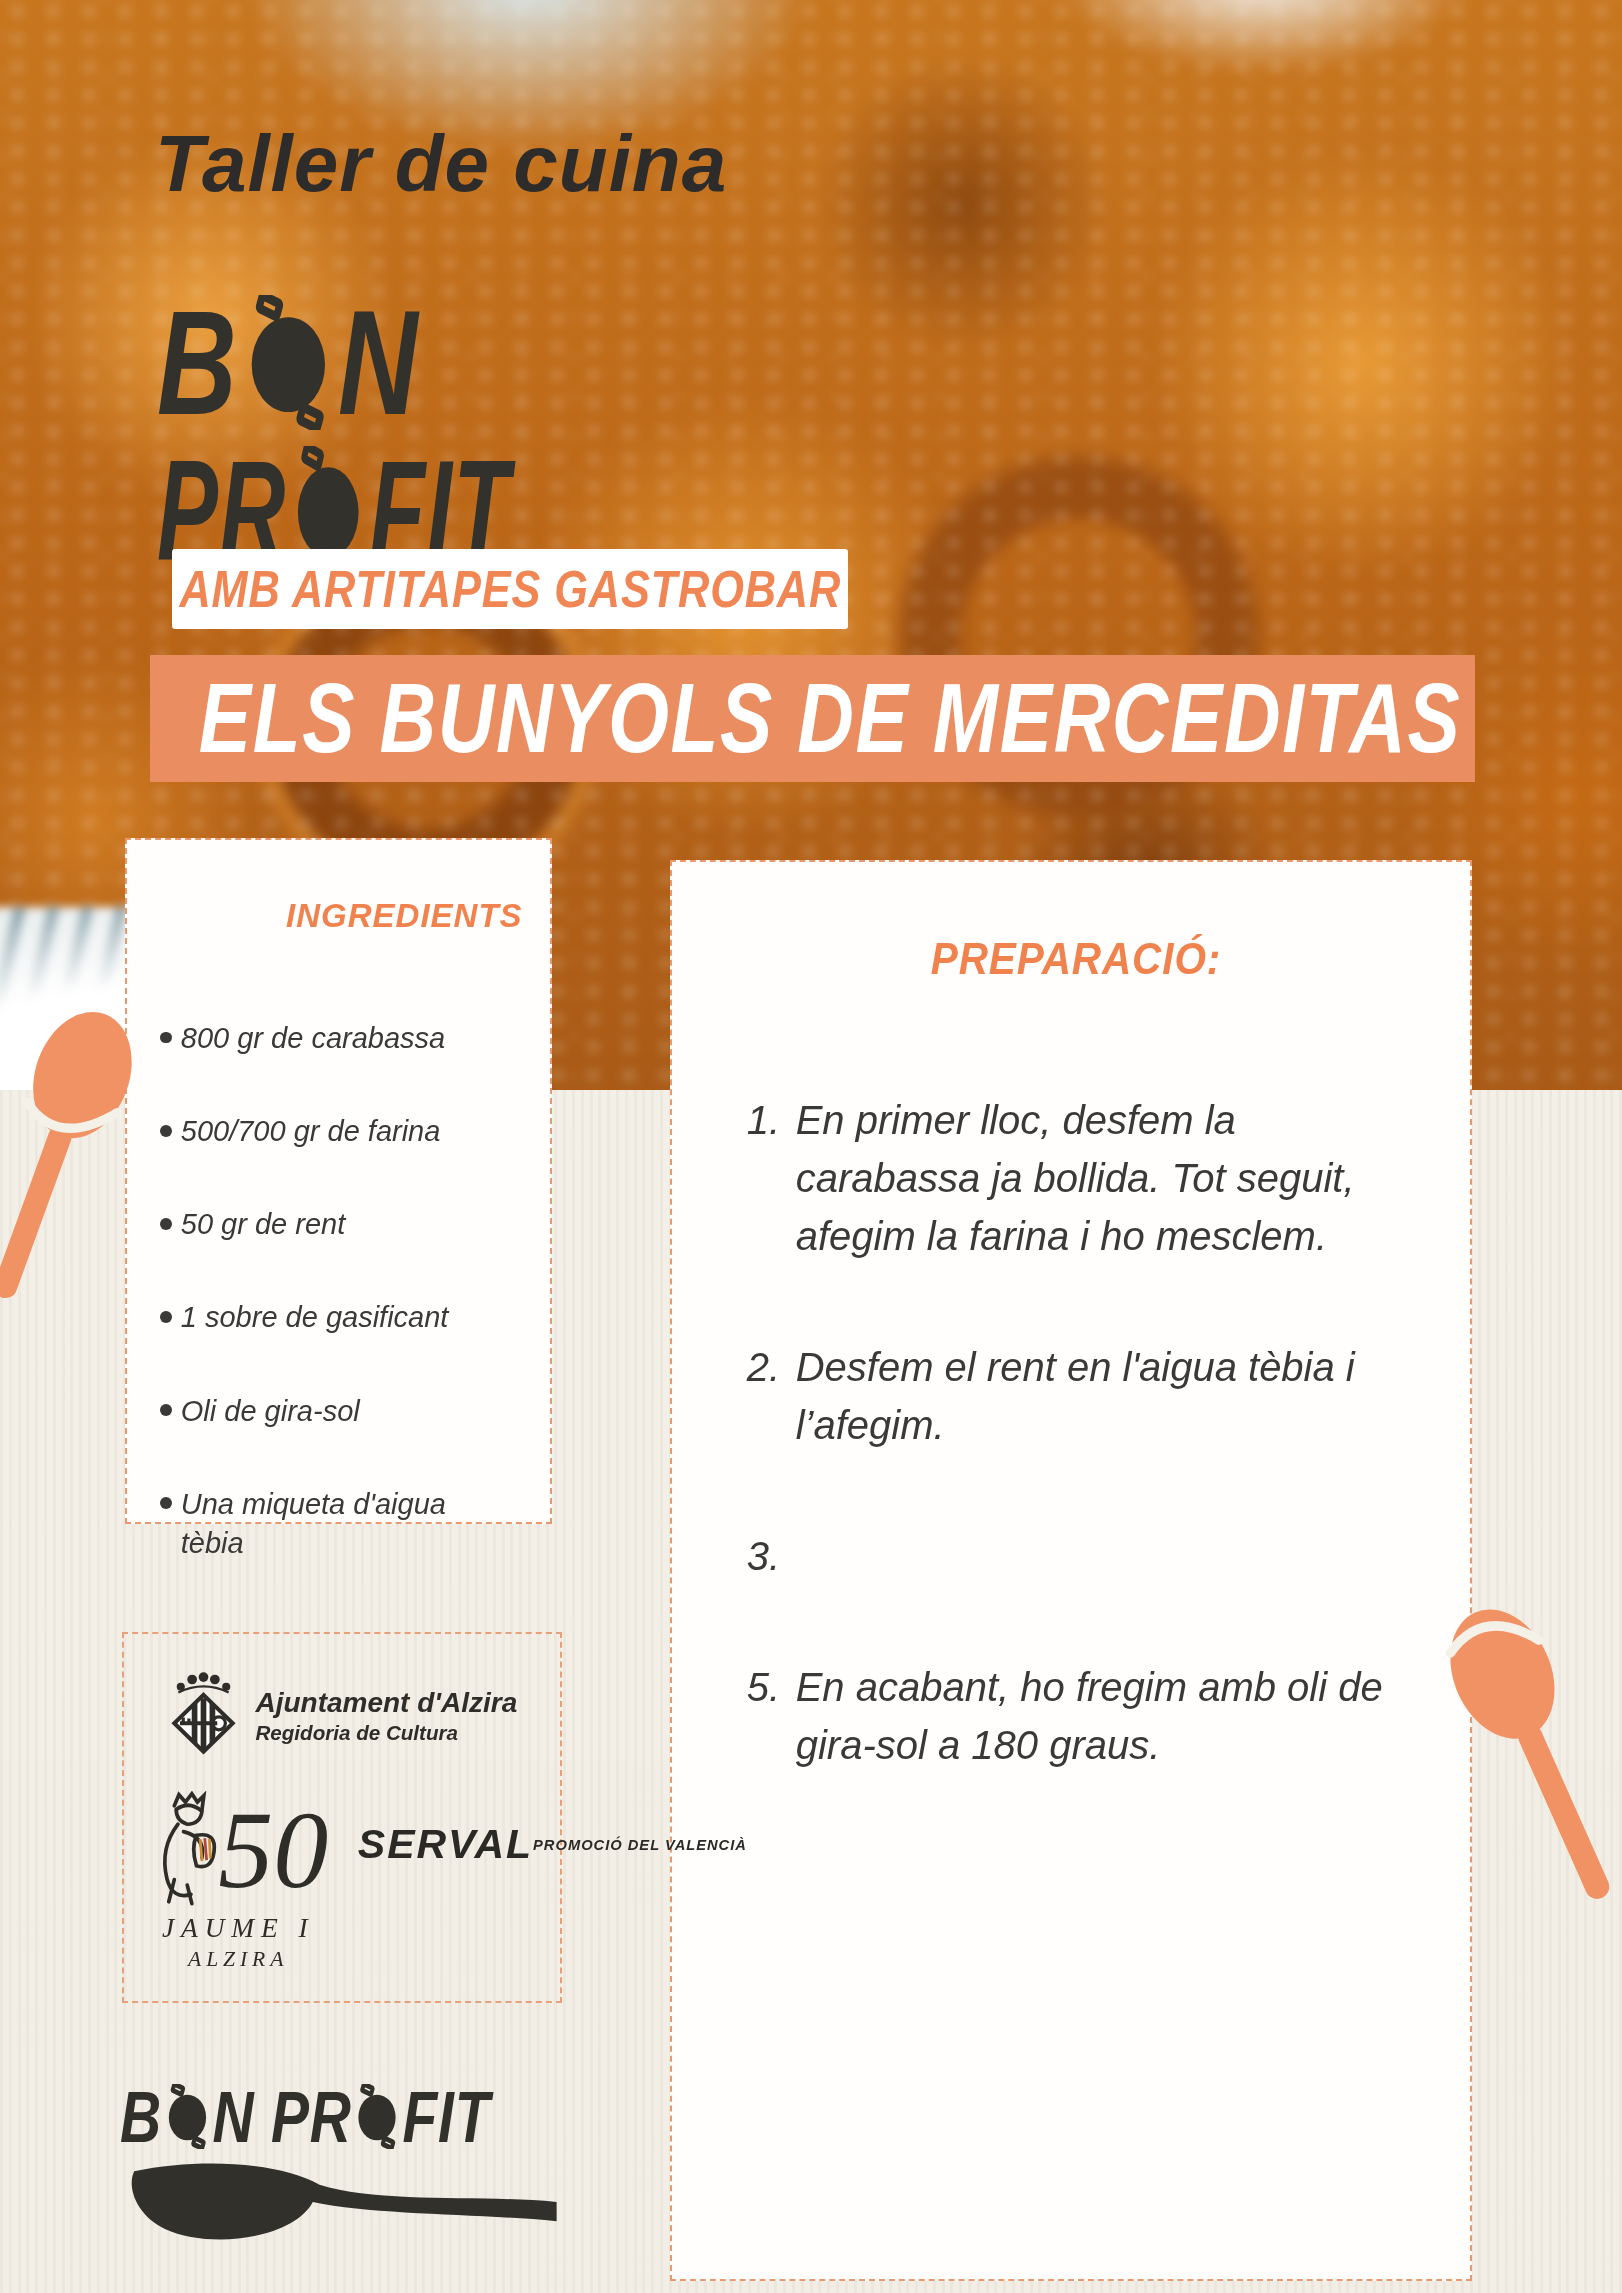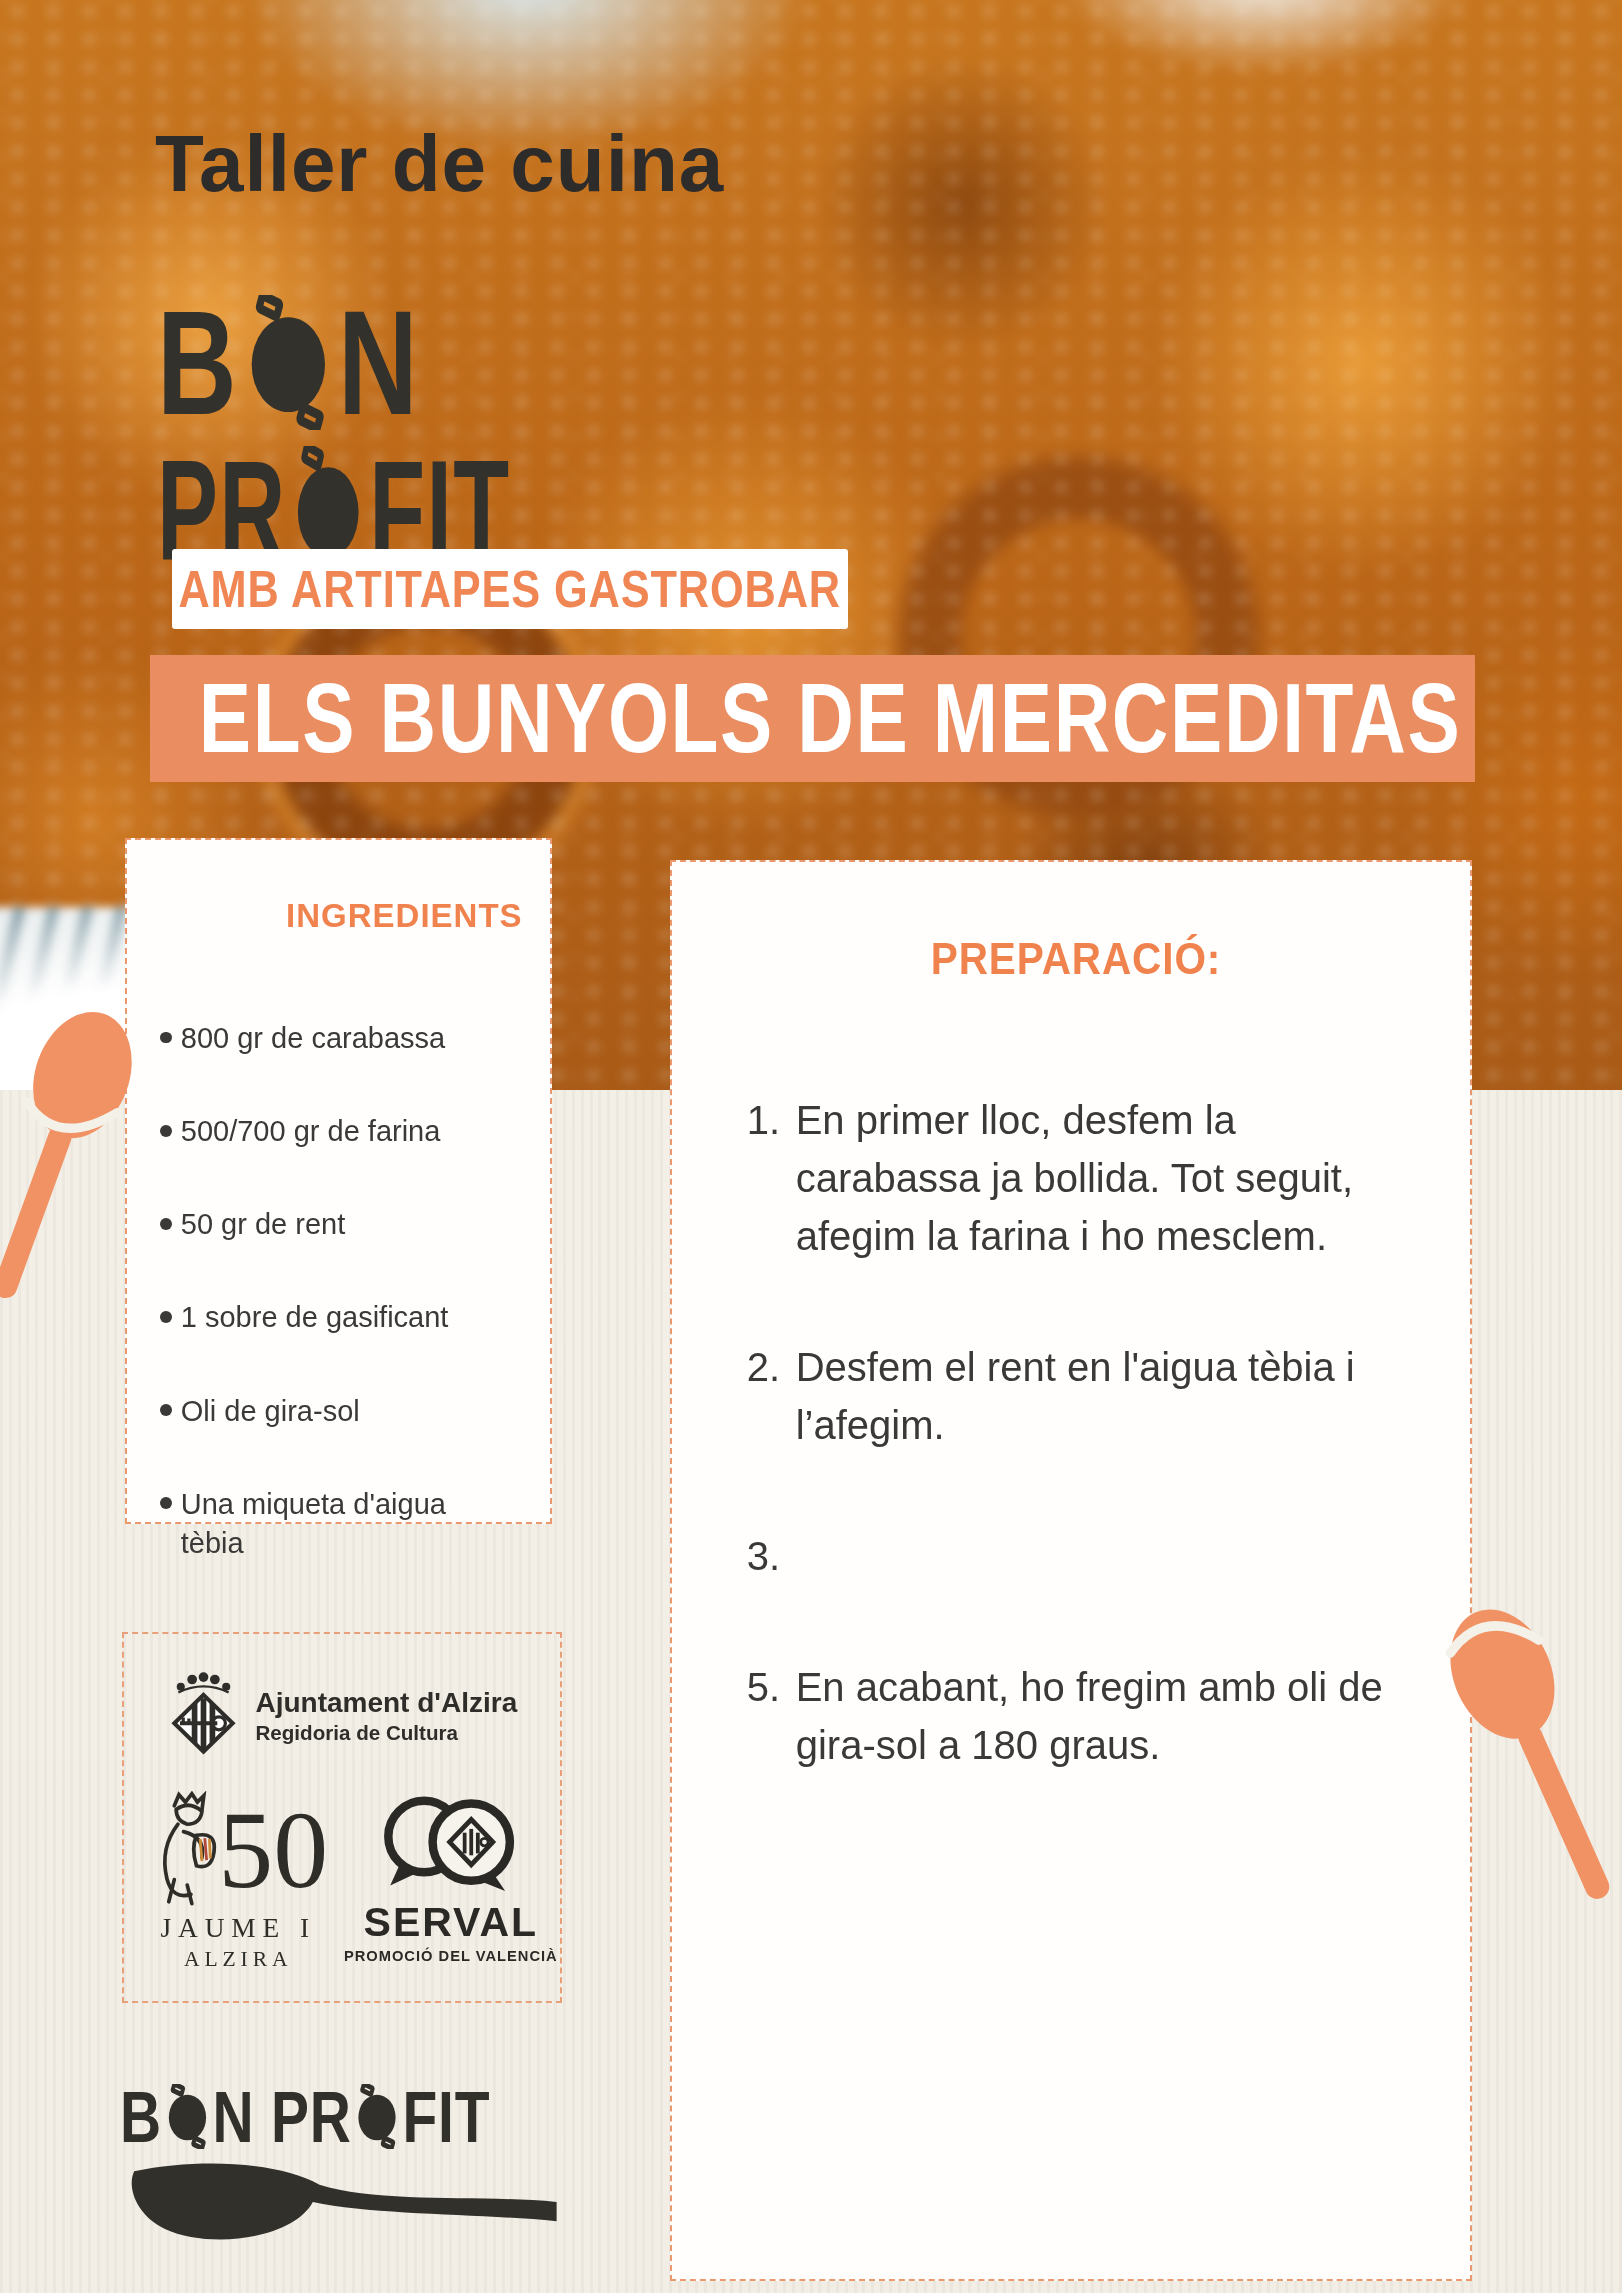--- a/index.html
+++ b/index.html
@@ -2,20 +2,21 @@
 <html><head>
 <meta charset="utf-8">
 <style>
   * { margin:0; padding:0; box-sizing:border-box; }
   body { background:#888; font-family:"Liberation Sans", sans-serif; }
   .page{
     position:relative; width:1622px; height:2294px; margin:0 auto; overflow:hidden;
     background:
       repeating-linear-gradient(90deg, rgba(90,75,45,.045) 0 2.9px, rgba(0,0,0,0) 2.9px 8.8px),
       linear-gradient(#F4F1E9,#F2EEE6);
+    font-style: italic;
   }
   
   .photo{ position:absolute; left:0; top:0; width:1622px; height:1090px; overflow:hidden; }
   .photo-art{
     position:absolute; inset:-23.5px; filter:blur(5.9px);
     background:
       radial-gradient(circle 3.9px at 12% 22%, rgba(255,255,255,.8) 0 2px, rgba(255,255,255,0) 3.9px),
       radial-gradient(rgba(255,255,255,.33) 2px, rgba(255,255,255,0) 3.1px),
       radial-gradient(ellipse 461px 284px at 33% 0%, #D9EAF2 0%, rgba(217,234,242,0) 62%),
       radial-gradient(ellipse 314px 147px at 77% 0%, rgba(242,246,248,.95), rgba(242,246,248,0) 66%),
@@ -90,21 +91,21 @@
   }
   .sp-row1{ display:flex; align-items:center; justify-content:center; gap:15.7px; margin-bottom:25.5px; }
   .aj-name{ font-size:28px; font-weight:700; color:#2F2D29; }
   .aj-sub{ font-size:20.6px; font-weight:700; color:#2F2D29; margin-top:2px; }
   .sp-row2{ display:flex; justify-content:center; align-items:flex-start; gap:21.6px; }
   .jaume{ display:flex; flex-direction:column; align-items:center; width:196px; }
   .jaume-top{ display:flex; align-items:center; }
   .jaume-50{ font-family:"Liberation Serif", serif; font-size:110px; line-height:.95; color:#2F2D28; margin-left:-13.7px; }
   .jaume-line1{ font-family:"Liberation Serif", serif; font-size:27.4px; letter-spacing:6.9px; color:#2F2D28; margin-top:2px; }
   .jaume-line2{ font-family:"Liberation Serif", serif; font-size:21.6px; letter-spacing:4.9px; color:#2F2D28; margin-top:3.9px; }
-  .serval{ display:flex; flex-direction:column; align-items:center; width:186px; }
+  .serval{ display:flex; flex-direction:row; align-items:center; width:186px; }
   .serval-name{ font-size:41px; font-weight:900; letter-spacing:2px; color:#2B2926; margin-top:2px; }
   .serval-tag{ font-size:14.7px; font-weight:700; letter-spacing:1px; color:#2B2926; margin-top:2.9px; white-space:nowrap; }
   
   .footer-logo{ position:absolute; left:120px; top:2083px; color:#32302B; }
   .footer-row{ font-size:73px; transform:scaleX(.78); }
   .footer-row span{ letter-spacing:1px; }
   .footer-spoon{ margin-top:3.9px; margin-left:2px; }
   
   .spoon-left{ position:absolute; left:-19.6px; top:1002px; transform:rotate(20deg); }
   .spoon-right{ position:absolute; left:1466px; top:1596px; transform:rotate(-24deg); }

